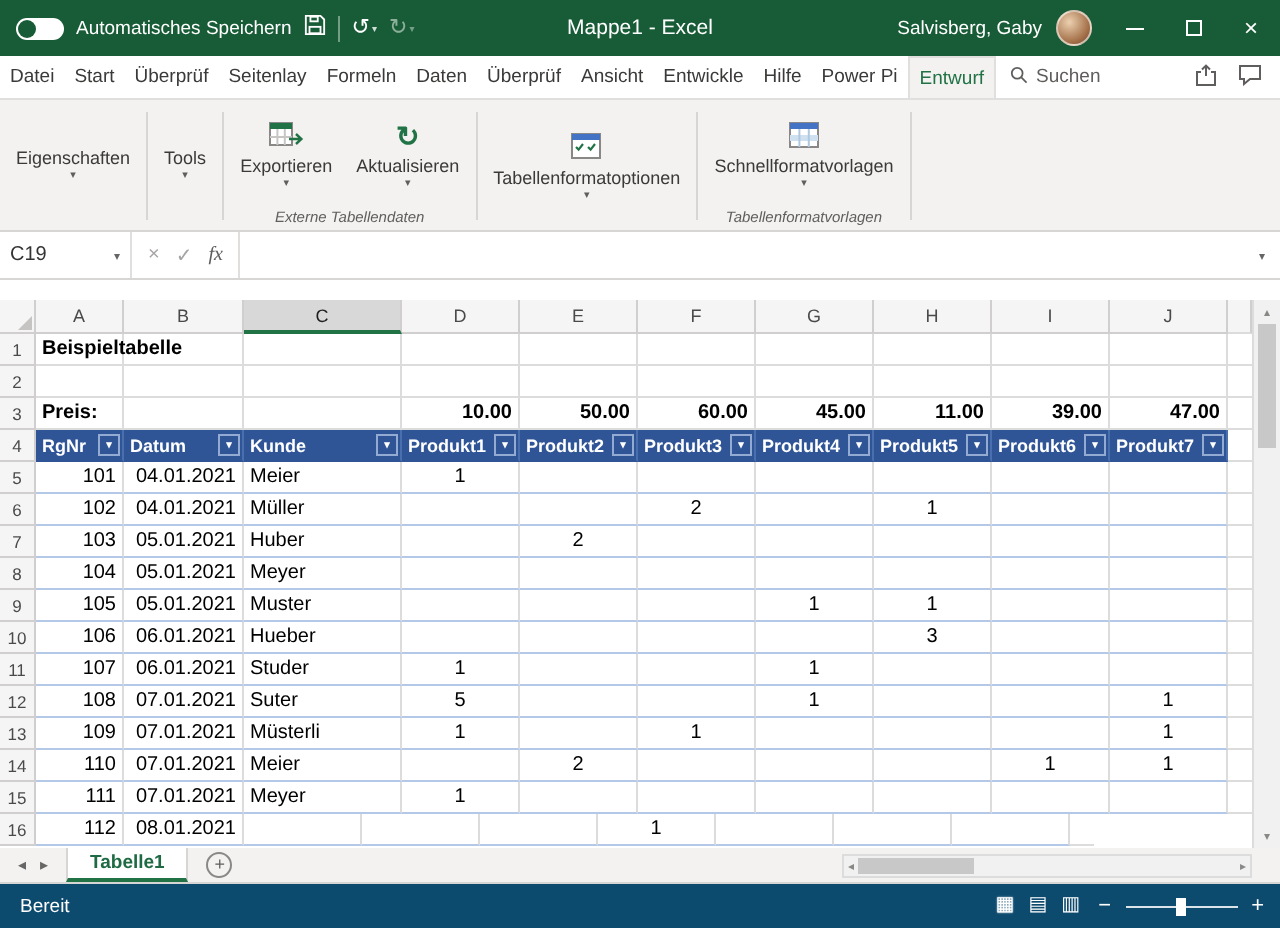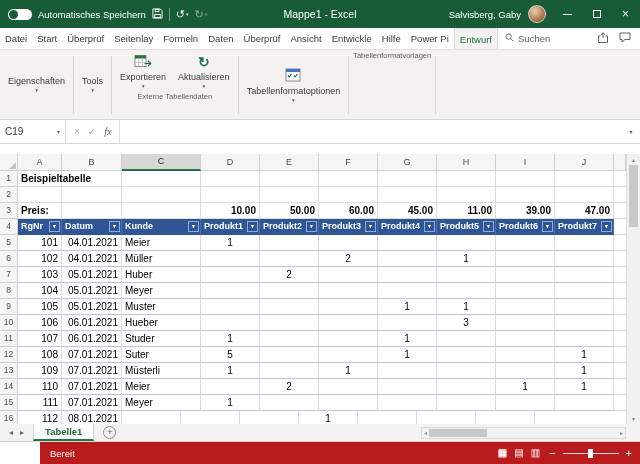--- a/index.html
+++ b/index.html
@@ -31,21 +31,21 @@
   .tabrow { flex:0 0 22px; background:#fff; display:flex; align-items:stretch; font-size:9.5px; color:#3b3a39; border-bottom:1px solid #e1dfdd; }
   .rtab { display:flex; align-items:center; padding:0 5px; white-space:nowrap; }
   .rtab.active { background:#f3f2f1; border:1px solid #e1dfdd; border-bottom:none; color:#217346; font-weight:normal; }
   .search { display:flex; align-items:center; gap:4px; color:#605e5c; padding:0 7px; white-space:nowrap; }
   .tabrow-right { margin-left:auto; display:flex; align-items:center; gap:10px; padding-right:9px; }
 
   
   .ribbon { flex:0 0 66px; background:#f3f2f1; border-bottom:1px solid #d8d6d4; display:flex; align-items:stretch; padding:1px 2px 0; }
   .rgroup { display:flex; flex-direction:column; align-items:center; }
   .rgroup-content { flex:1; display:flex; align-items:center; }
-  .rgroup-label { font-size:7.5px; color:#605e5c; padding:0 2px 18px; white-space:nowrap; }
+  .rgroup-label { font-size:7.5px; color:#605e5c; padding:0 2px 2px; white-space:nowrap;font-style:italic; }
   .rdivider { width:1px; background:#d8d6d4; margin:5px 2px; }
   .rbtn { display:flex; flex-direction:column; align-items:center; justify-content:center; gap:2px; padding:2px 6px; font-size:9px; color:#3b3a39; text-align:center; white-space:nowrap; }
   .rbtn .chev { font-size:5.5px; color:#605e5c; line-height:1; }
   .ricon { height:17px; display:flex; align-items:center; justify-content:center; }
   .refresh-glyph { color:#217346; font-size:14px; line-height:1; font-weight:bold; }
 
   
   .formulabar { flex:0 0 24px; background:#fff; border-bottom:1px solid #d8d6d4; display:flex; align-items:stretch; font-size:10px; }
   .namebox { width:66px; display:flex; align-items:center; padding:0 5px; border-right:1px solid #e1dfdd; color:#333; }
   .namebox .nb-chev { margin-left:auto; font-size:6px; color:#666; }
@@ -87,21 +87,21 @@
 
   
   .sheettabs { flex:0 0 18px; background:#f3f2f1; border-bottom:1px solid #d8d6d4; display:flex; align-items:stretch; font-size:9.5px; }
   .tabnav { display:flex; align-items:center; gap:7px; padding:0 9px; color:#666; font-size:8px; }
   .sheettab { background:#fff; color:#1e6b43; font-weight:bold; display:flex; align-items:center; padding:0 11px; border-left:1px solid #d8d6d4; border-right:1px solid #d8d6d4; border-bottom:2px solid #217346; }
   .addsheet { width:13px; height:13px; border-radius:50%; border:1px solid #8a8886; color:#605e5c; font-size:9px; line-height:1; display:flex; align-items:center; justify-content:center; align-self:center; margin-left:9px; }
   .hscroll { margin-left:auto; align-self:center; width:205px; height:12px; background:#f1f1f1; border:1px solid #dcdcdc; display:flex; align-items:center; padding:0 2px; margin-right:14px; gap:2px; font-size:6px; color:#8a8886; }
   .hthumb { width:58px; height:8px; background:#c8c8c8; }
 
   
-  .statusbar { flex:0 0 22px; background:#b91c1c; color:#fff; display:flex; align-items:center; font-size:9.5px; padding-left:10px;margin-left:40px; }
+  .statusbar { flex:0 0 22px; background:#0c4a6e; color:#fff; display:flex; align-items:center; font-size:9.5px; padding-left:10px; }
   .sb-right { margin-left:auto; display:flex; align-items:center; gap:9px; padding-right:8px; }
   .viewicons { display:flex; gap:7px; font-size:10px; line-height:1; }
   .viewicons .on { text-shadow:0 0 1px #fff; }
   .zoom { display:flex; align-items:center; gap:7px; }
   .zoomtrack { width:56px; height:1px; background:rgba(255,255,255,.85); position:relative; }
   .zoomthumb { position:absolute; left:25px; top:-4px; width:5px; height:9px; background:#fff; }
   .zsign { font-size:11px; line-height:1; }
 </style>
 </head>
 <body>
@@ -246,20 +246,35 @@
               </svg>
           </span>
           <span>Tabellenformatoptionen</span>
           <span class="chev">▾</span>
         </div>
       </div>
     </div>
     <div class="rdivider"></div>
 
     <div class="rgroup">
+      <div class="rgroup-content">
+        <div class="rbtn">
+          <span class="ricon">
+            <svg width="18" height="15" viewBox="0 0 18 15">
+                <rect x="2" y="1.5" width="14" height="12" fill="#fff" stroke="#8a8886"></rect>
+                <rect x="2" y="1.5" width="14" height="3" fill="#4472C4"></rect>
+                <rect x="2" y="7.5" width="14" height="3" fill="#cfe0f1"></rect>
+                <line x1="6.7" y1="4.5" x2="6.7" y2="13.5" stroke="#b0c7e0"></line>
+                <line x1="11.4" y1="4.5" x2="11.4" y2="13.5" stroke="#b0c7e0"></line>
+              </svg>
+          </span>
+          <span>Schnellformatvorlagen</span>
+          <span class="chev">▾</span>
+        </div>
+      </div>
       <div class="rgroup-label">Tabellenformatvorlagen</div>
     </div>
     <div class="rdivider"></div>
   </div>
 
   <div class="formulabar">
     <div class="namebox">
       <span>C19</span>
       <span class="nb-chev">▾</span>
     </div>

